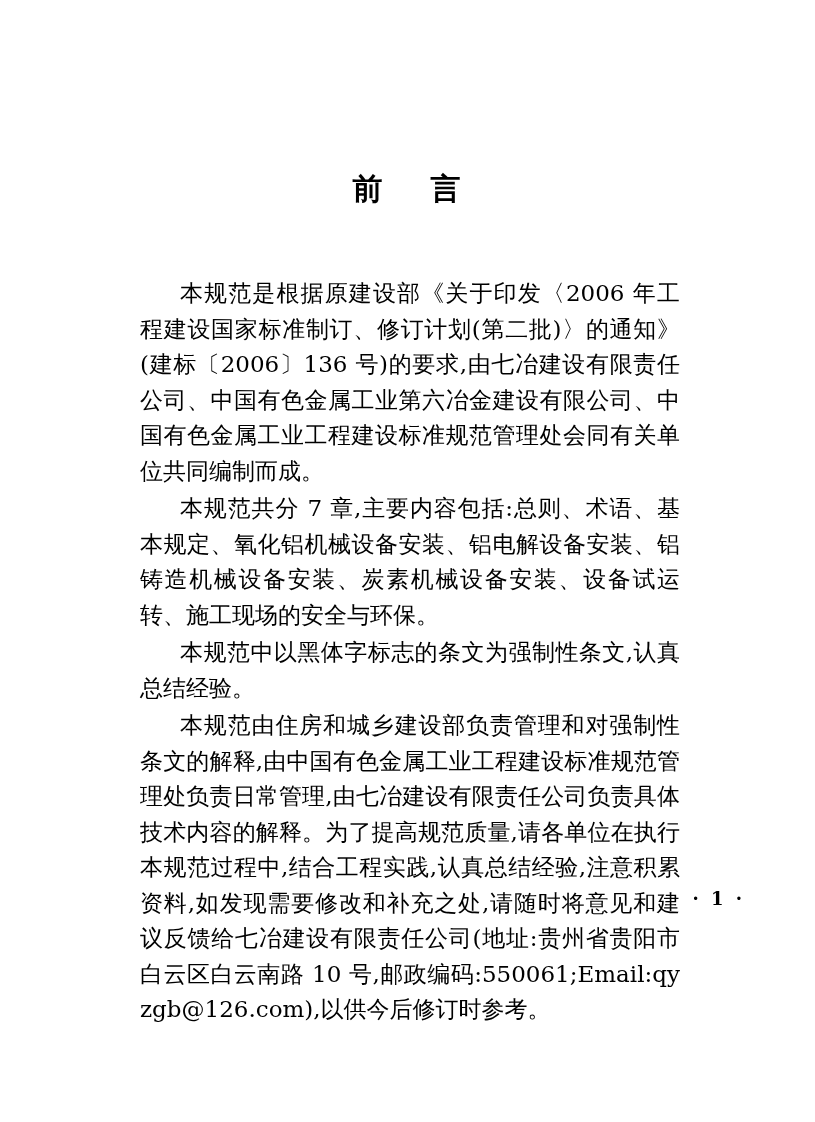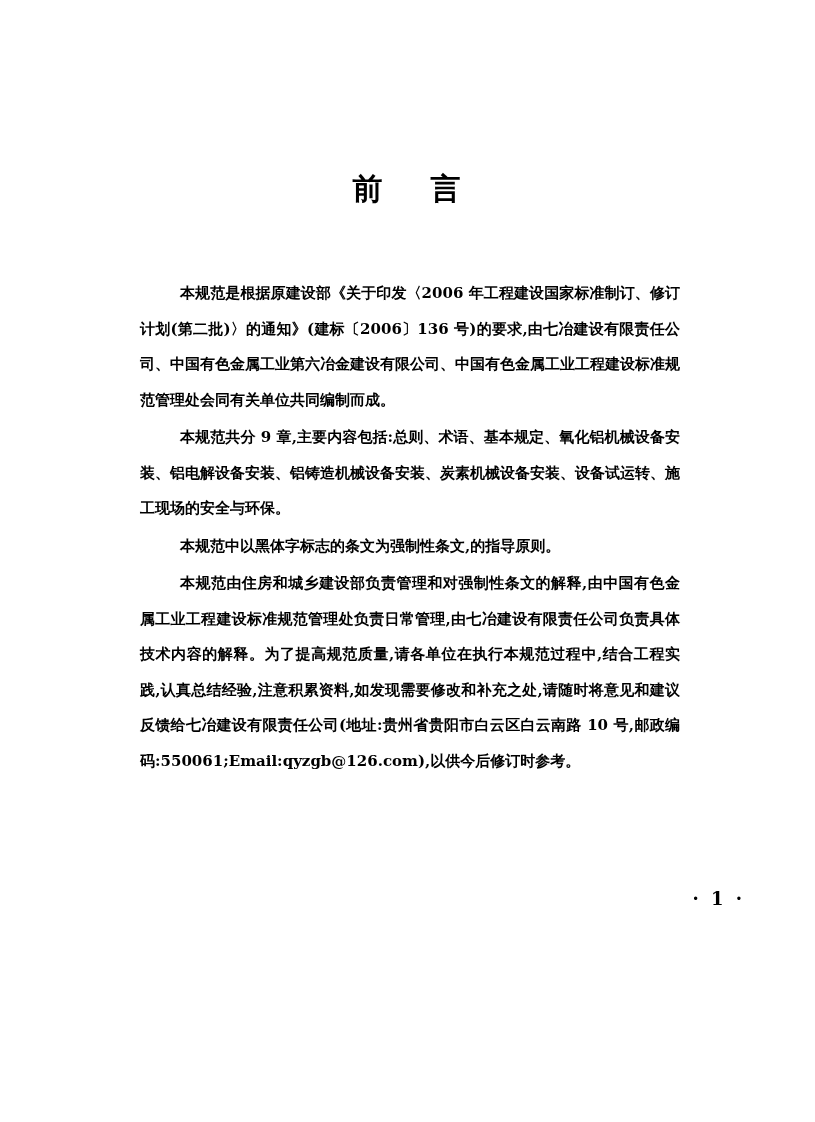--- a/index.html
+++ b/index.html
@@ -41,26 +41,26 @@
     width: 46px;
   }
   .body-text {
     position: absolute;
     left: 140px;
     top: 265px;
     width: 540px;
   }
   .para {
     margin: 0 0 2px 0;
-    font-size: 15px;
+    font-size: 23px;
     line-height: 35.5px;
     text-align: justify;
     text-justify: inter-character;
     text-indent: 40px;
-    font-weight: bold;
+    font-weight: normal;
     font-family: "DejaVu Serif", "Liberation Serif", serif;
     letter-spacing: 0px;
     word-break: break-all;
   }
   .page-number {
     position: absolute;
     right: 70px;
     bottom: 22px;
     font-size: 18px;
     font-weight: bold;
@@ -72,21 +72,21 @@
 <body>
 
 <div class="page">
 
   <div class="page-title">
     <span>前</span><span class="gap"></span><span>言</span>
   </div>
 
   <div class="body-text">
     <p class="para">本规范是根据原建设部《关于印发〈2006 年工程建设国家标准制订、修订计划(第二批)〉的通知》(建标〔2006〕136 号)的要求,由七冶建设有限责任公司、中国有色金属工业第六冶金建设有限公司、中国有色金属工业工程建设标准规范管理处会同有关单位共同编制而成。</p>
-    <p class="para">本规范共分 9 章,主要内容包括:总则、术语、基本规定、氧化铝机械设备安装、铝电解设备安装、铝铸造机械设备安装、炭素机械设备安装、设备试运转、施工现场的安全与环保。</p>
-    <p class="para">本规范中以黑体字标志的条文为强制性条文,的指导原则。</p>
+    <p class="para">本规范共分 7 章,主要内容包括:总则、术语、基本规定、氧化铝机械设备安装、铝电解设备安装、铝铸造机械设备安装、炭素机械设备安装、设备试运转、施工现场的安全与环保。</p>
+    <p class="para">本规范中以黑体字标志的条文为强制性条文,认真总结经验。</p>
     <p class="para">本规范由住房和城乡建设部负责管理和对强制性条文的解释,由中国有色金属工业工程建设标准规范管理处负责日常管理,由七冶建设有限责任公司负责具体技术内容的解释。为了提高规范质量,请各单位在执行本规范过程中,结合工程实践,认真总结经验,注意积累资料,如发现需要修改和补充之处,请随时将意见和建议反馈给七冶建设有限责任公司(地址:贵州省贵阳市白云区白云南路 10 号,邮政编码:550061;Email:qyzgb@126.com),以供今后修订时参考。</p>
 
   </div>
 
   <div class="page-number">· 1 ·</div>
 
 </div>
 
 </body></html>

